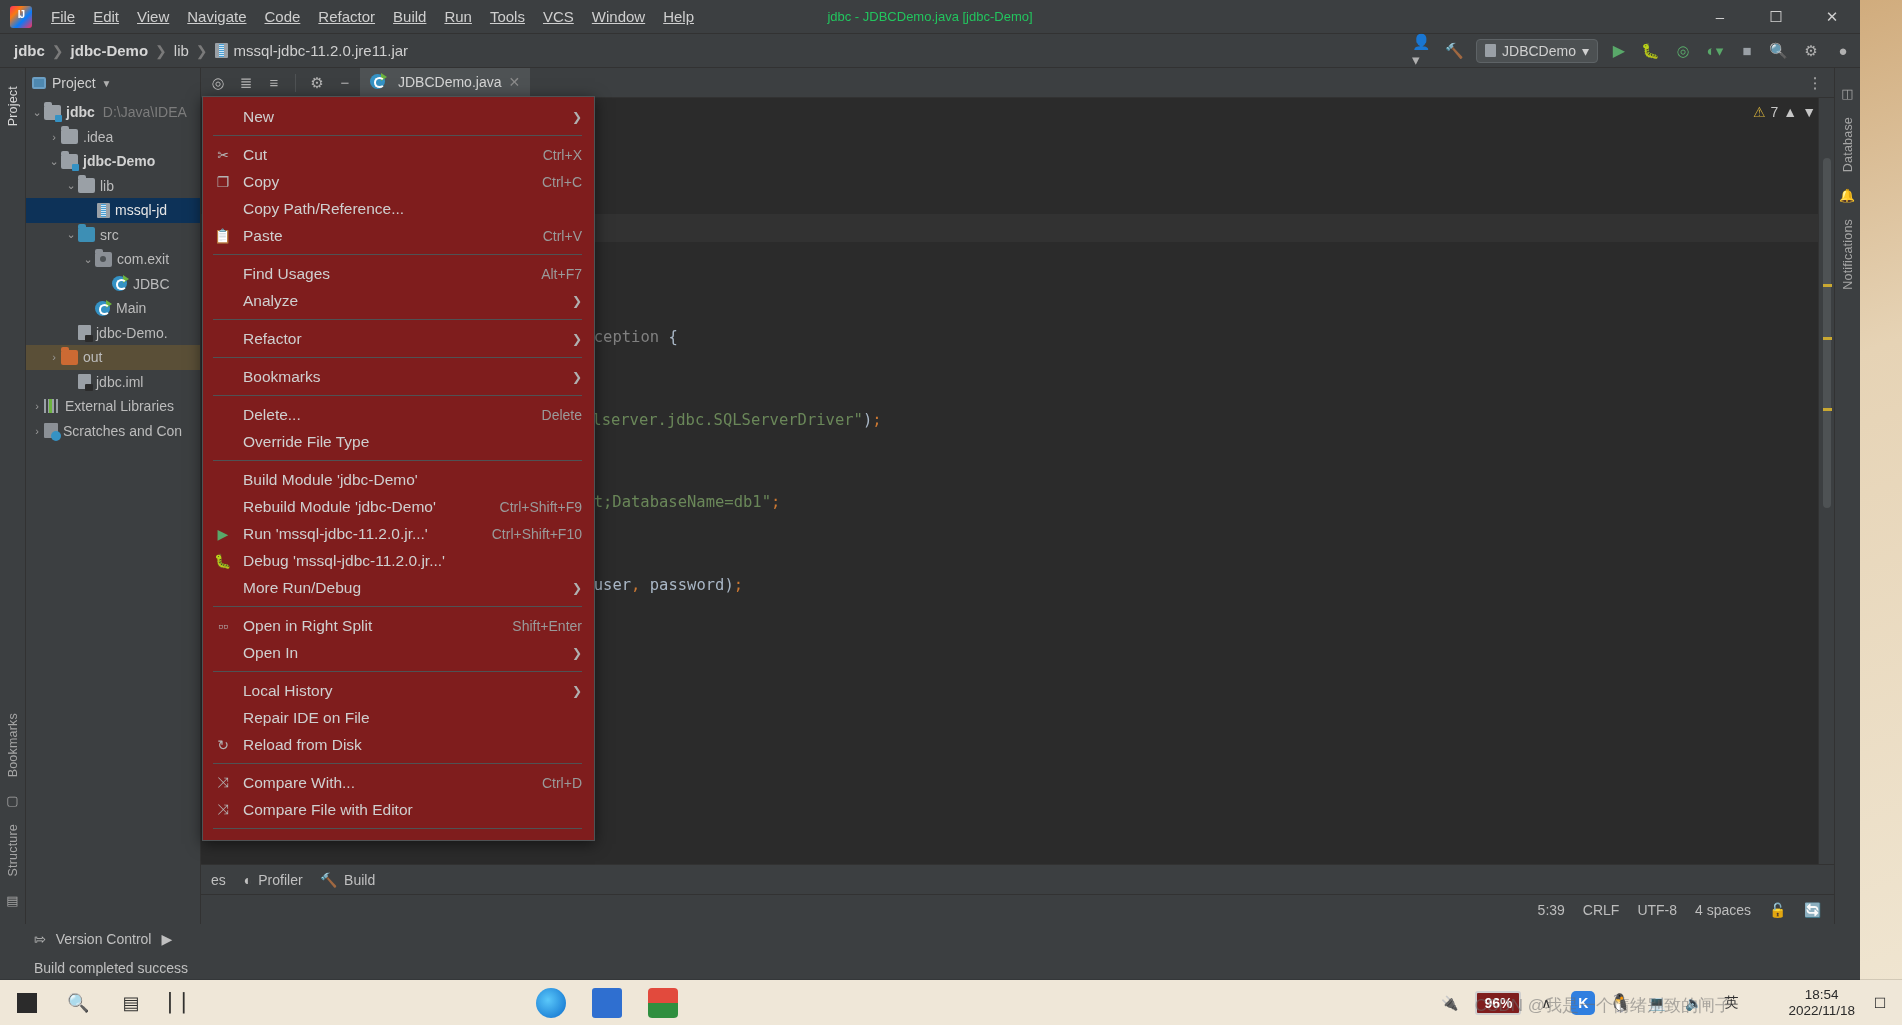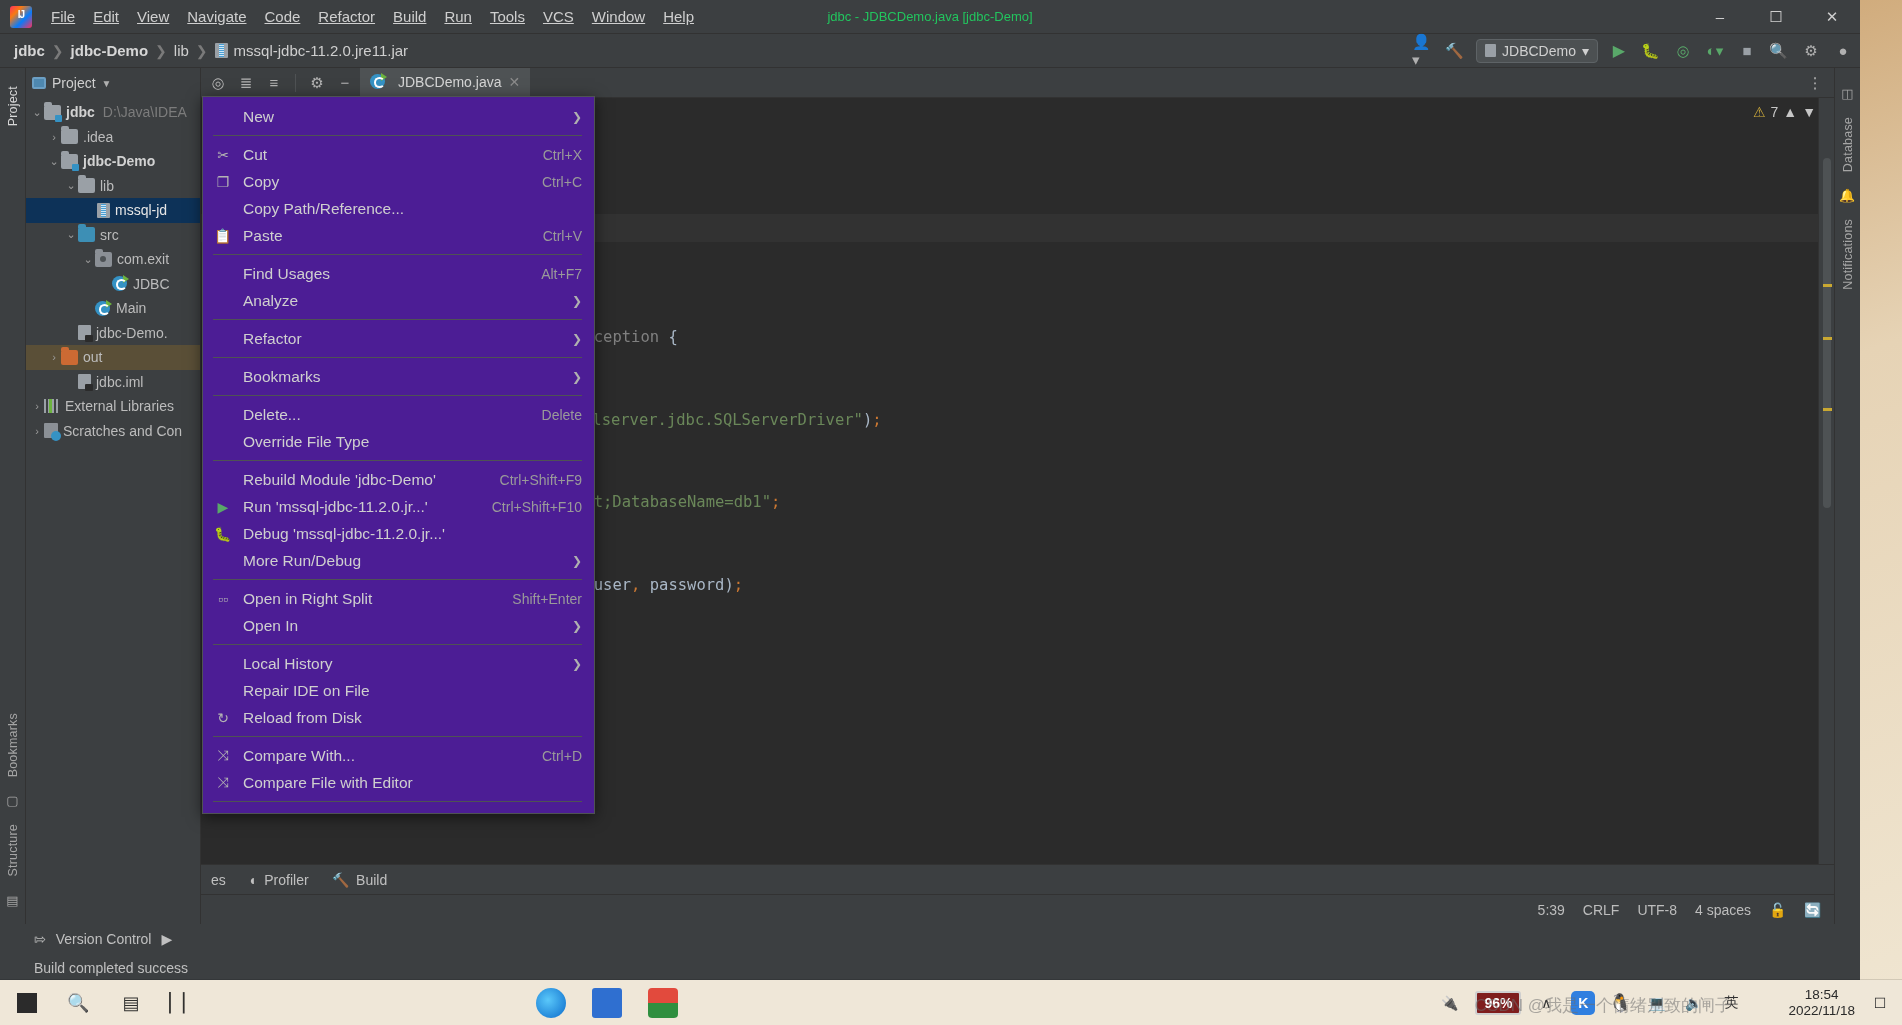--- a/index.html
+++ b/index.html
@@ -203,40 +203,40 @@
   .insp .scroll { position:absolute; right:3px; top:60px; width:8px; height:350px;
                   background:#4e5254; border-radius:4px;}
   .warnbox {
     position: absolute; right: 18px; top: 6px; display: flex; align-items: center; gap: 5px;
     font-size: 14px; color: #c7c7c7; z-index: 3;
   }
   .warn-tri { color: #d6b13c; font-size: 14px; }
 
   
   .bottom-tabs {
-    height: 30px; display: flex; align-items: center; gap: 24px;
+    height: 30px; display: flex; align-items: center; gap: 18px;
     background: #3c3f41; border-top: 1px solid #323232; padding-left: 10px;
     font-size: 14px; color: #c0c0c0;
   }
   .bt { display: flex; align-items: center; gap: 6px; }
   .statusbar {
     height: 30px; display: flex; align-items: center; gap: 16px;
     background: #3c3f41; border-top: 1px solid #323232; padding: 0 12px;
     font-size: 14px; color: #bdbdbd;
   }
   .status-right { margin-left:auto; display:flex; align-items:center; gap:18px; }
   .vcs-row {
     height: 30px; display: flex; align-items: center; gap: 10px; padding-left: 34px;
     font-size: 14px; color: #c0c0c0;
   }
 
   
   .ctxmenu {
     position: absolute; left: 202px; top: 96px; width: 393px;
-    background: #4c1d95; border: 1px solid #4f5254;
+    background: #7f1d1d; border: 1px solid #4f5254;
     box-shadow: 0 3px 14px rgba(0,0,0,.55);
     padding: 6px 0; z-index: 50; font-size: 15.5px; color: #cfcfcf;
   }
   .mi {
     height: 27px; display: flex; align-items: center; padding: 0 12px 0 0;
     position: relative; white-space: nowrap;
   }
   .mi .mico { width: 40px; text-align: center; flex: none; font-size: 14px; color: #b4b4b4; }
   .mi .mlabel { flex: 1; }
   .mi .mshort { color: #9a9a9a; font-size: 14px; margin-left: 16px; }
@@ -590,20 +590,24 @@
         <span class="mlabel">Delete...</span>
         <span class="mshort">Delete</span>
       </div>
       <div class="mi">
         <span class="mico"></span>
         <span class="mlabel">Override File Type</span>
       </div>
       <div class="msep"></div>
       <div class="mi">
         <span class="mico"></span>
+        <span class="mlabel">Build Module 'jdbc-Demo'</span>
+      </div>
+      <div class="mi">
+        <span class="mico"></span>
         <span class="mlabel">Rebuild Module 'jdbc-Demo'</span>
         <span class="mshort">Ctrl+Shift+F9</span>
       </div>
       <div class="mi">
         <span class="mico green">▶</span>
         <span class="mlabel">Run 'mssql-jdbc-11.2.0.jr...'</span>
         <span class="mshort">Ctrl+Shift+F10</span>
       </div>
       <div class="mi">
         <span class="mico green">🐛</span>

